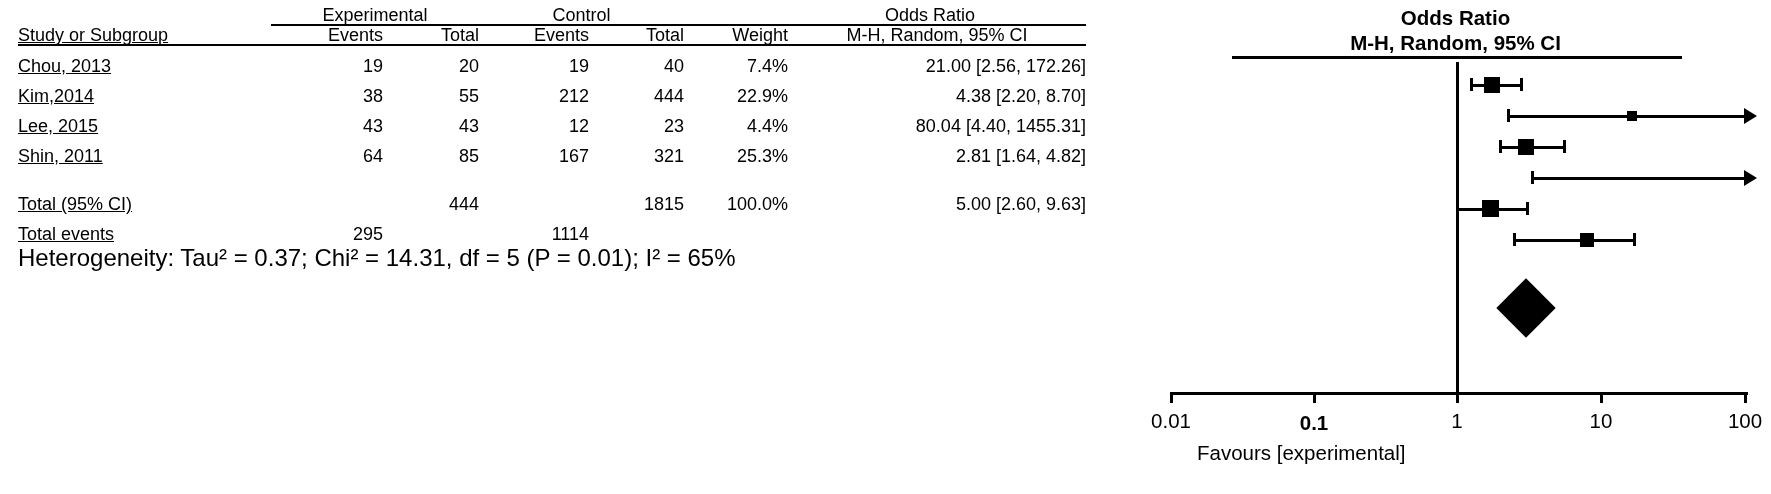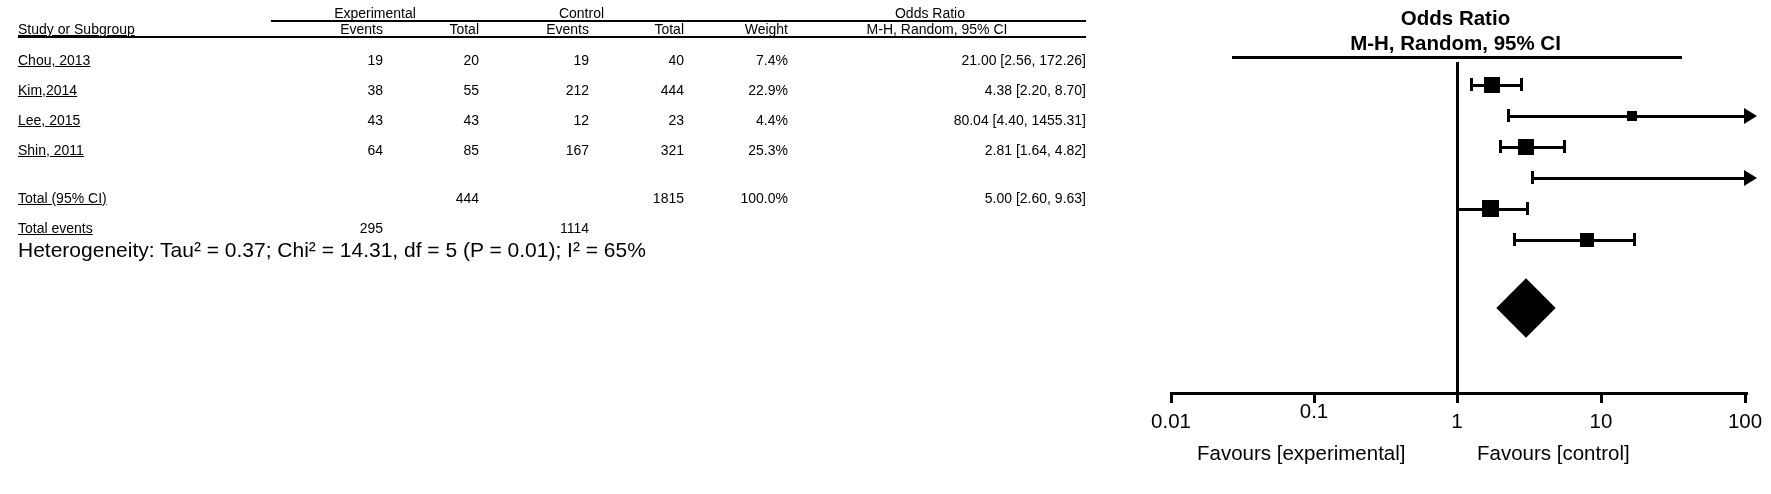--- a/index.html
+++ b/index.html
@@ -14,21 +14,21 @@
   #root { position: relative; width: 1771px; height: 494px; }
 
   
   .table-wrap {
     position: absolute;
     left: 18px; top: 6px;
     width: 1120px;
   }
   table.forest {
     border-collapse: collapse;
-    font-size: 14px;
+    font-size: 18px;
     line-height: 1.0;
   }
   table.forest td, table.forest th {
     padding: 0;
     white-space: nowrap;
     vertical-align: bottom;
     font-weight: normal;
   }
   .hdr-group td { font-weight: bold; text-align: center; padding-bottom: 3px; }
   .hdr-cols td { font-weight: bold; padding-bottom: 2px; }
@@ -40,21 +40,21 @@
   .c-ce    { width: 110px; text-align: right; padding-right: 8px; }
   .c-ct    { width: 95px;  text-align: right; padding-right: 10px;}
   .c-w     { width: 104px; text-align: right; padding-right: 6px; margin-left: 18px; }
   .c-or    { width: 298px; text-align: right; padding-right: 14px; }
 
   .row-study td { height: 30px; }
   .spacer td { height: 18px; }
   .bold td { font-weight: bold; }
 
   .foot-line {
-    font-size: 21px;
+    font-size: 24px;
     white-space: nowrap;
     height: 30px;
     line-height: 30px;
   }
 
   
   .plot {
     position: absolute;
     left: 1140px; top: 0px;
     width: 631px; height: 494px;
@@ -229,22 +229,21 @@
     <div class="diamond" style="left:365px; top:287px; width:42px; height:42px;"></div>
 
     <div class="axis-line" style="left:30px; top:392px; width:578px;"></div>
     <div class="tick" style="left:30px;  top:392px;"></div>
     <div class="tick" style="left:173px; top:392px;"></div>
     <div class="tick" style="left:316px; top:392px;"></div>
     <div class="tick" style="left:460px; top:392px;"></div>
     <div class="tick" style="left:604px; top:392px;"></div>
 
     <div class="ticklabel" style="left:-14px; top:409px;">0.01</div>
-    <div class="ticklabel" style="left:129px; top:399px;">0.1</div>
+    <div class="ticklabel" style="left:129px; top:411px;font-weight:bold;">0.1</div>
     <div class="ticklabel" style="left:272px; top:409px;">1</div>
     <div class="ticklabel" style="left:416px; top:409px;">10</div>
     <div class="ticklabel" style="left:560px; top:409px;">100</div>
 
     <div class="axis-caption" style="left:57px; top:441px;">Favours [experimental]</div>
-    <div class="axis-caption" style="left:337px; top:441px;">Favours [control]</div>
   </div>
 
 </div>
 
 </body></html>

